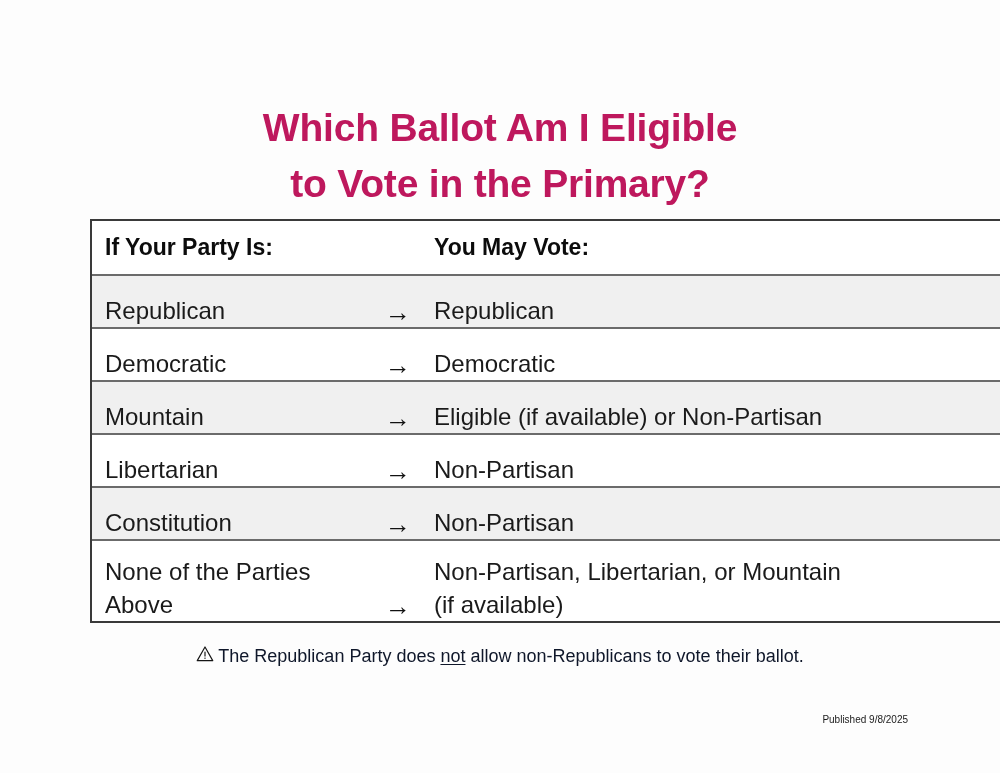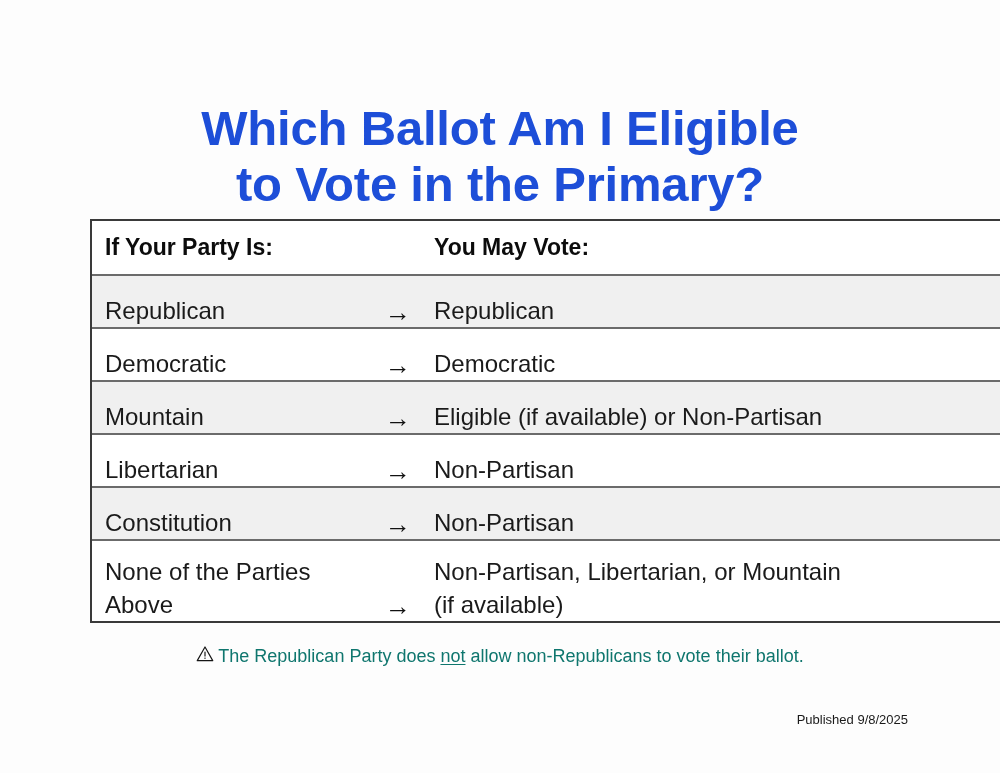--- a/index.html
+++ b/index.html
@@ -25,25 +25,25 @@
 
   
   .title-block {
     position: absolute;
     top: 100px;
     left: 0;
     width: 1000px;
     text-align: center;
   }
   .title-line {
-    font-size: 49px;
+    font-size: 39px;
     font-weight: 700;
     letter-spacing: -0.2px;
     line-height: 56px;
-    color: #1d4ed8;
+    color: #be185d;
     white-space: nowrap;
   }
 
   
   .ballot-table {
     position: absolute;
     left: 90px;
     top: 219px;
     width: 936px;
     border: 2px solid #3a3a3a;
@@ -116,38 +116,38 @@
 
   
   .footnote {
     position: absolute;
     top: 643px;
     left: 0;
     width: 1000px;
     text-align: center;
     font-size: 18px;
     line-height: 26px;
-    color: #0f766e;
+    color: #0f172a;
   }
   .footnote .warn-icon {
     display: inline-block;
     vertical-align: -1px;
     margin-right: 4px;
   }
   .footnote u {
     text-decoration: underline;
     text-underline-offset: 2px;
   }
 
   
   .published {
     position: absolute;
     top: 711px;
     right: 92px;
-    font-size: 13px;
+    font-size: 10px;
     line-height: 18px;
     color: #1a1a1a;
     text-align: right;
   }
 </style>
 </head>
 <body>
 
 <div class="page">
 

